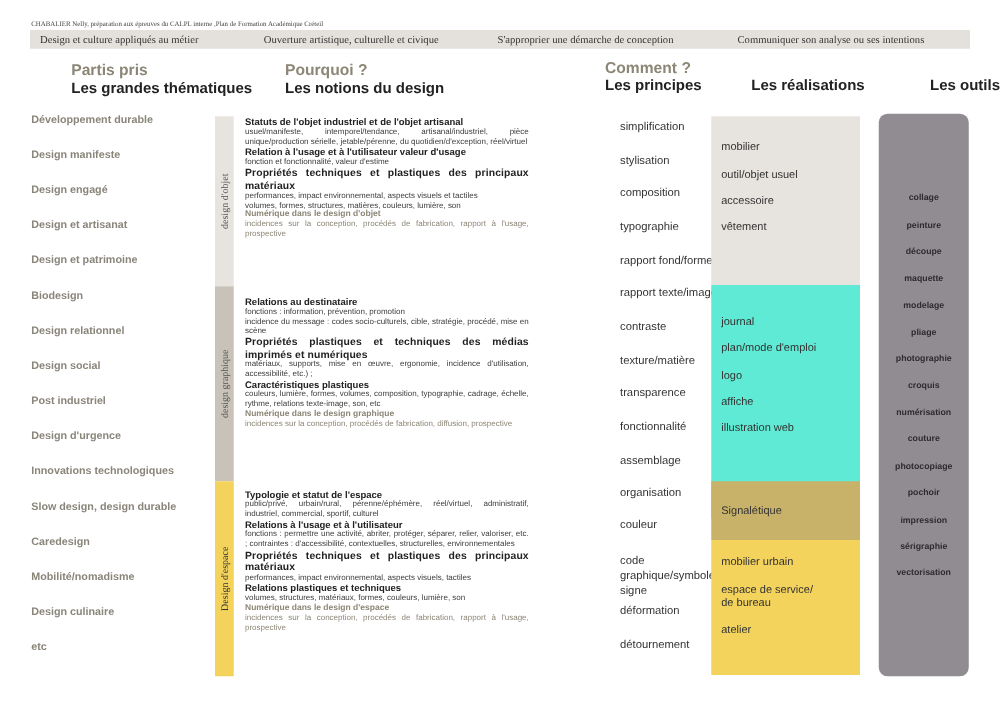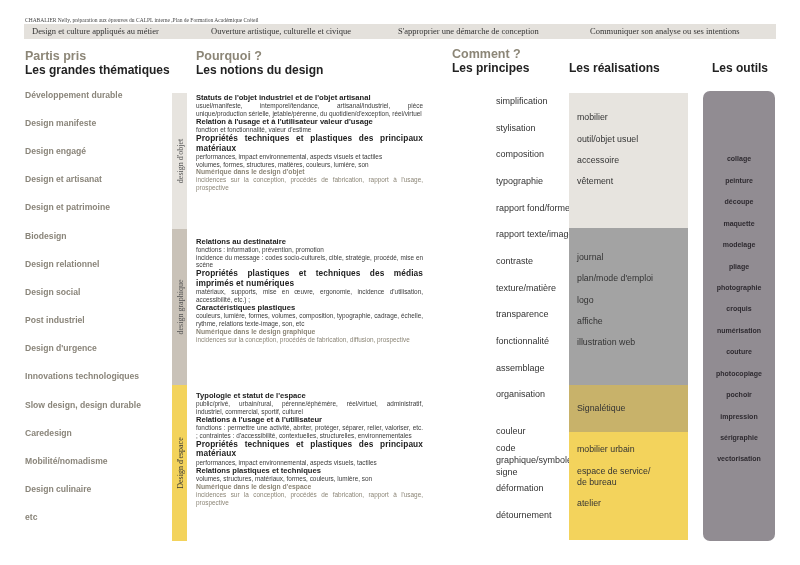--- a/index.html
+++ b/index.html
@@ -3,21 +3,21 @@
 <meta charset="utf-8">
 <style>
   * { margin:0; padding:0; box-sizing:border-box; }
   html, body { width:800px; height:565px; background:#ffffff; overflow:hidden; }
   body { position:relative; font-family:"Liberation Sans", sans-serif; color:#2b2b2b; }
 
   .credit { position:absolute; left:25px; top:17px; font-family:"Liberation Serif", serif; font-size:5.5px; color:#444; }
   .band { position:absolute; left:24px; top:24px; width:752px; height:15px; background:#e4e1dc; }
   .band span { position:absolute; top:2px; font-family:"Liberation Serif", serif; font-size:8.5px; color:#333; white-space:nowrap; }
 
-  .hdr { position:absolute; font-weight:bold; white-space:nowrap; }
+  .hdr { position:absolute; font-weight:bold; white-space:nowrap;margin-left:32px; }
   .hdr .k { color:#8c8677; font-size:12.5px; line-height:14px; display:block; }
   .hdr .t { color:#222; font-size:12px; line-height:14px; display:block; }
 
   .themes { position:absolute; left:25px; top:90px; }
   .theme { position:absolute; left:0; font-size:8.6px; font-weight:bold; color:#8a857a; white-space:nowrap; }
 
   .strip { position:absolute; left:172px; width:15px; }
   .strip .vlabel { position:absolute; left:50%; top:50%; transform:translate(-50%,-50%) rotate(-90deg); font-family:"Liberation Serif", serif; font-size:8px; white-space:nowrap; color:#555; }
 
   .notions { position:absolute; left:196px; width:227px; font-size:6.4px; line-height:7.7px; color:#3b3b3b; text-align:justify; }
@@ -137,33 +137,33 @@
   <div class="principle" style="top:58px">composition</div>
   <div class="principle" style="top:85px">typographie</div>
   <div class="principle" style="top:112px">rapport fond/forme</div>
   <div class="principle" style="top:138px">rapport texte/image</div>
   <div class="principle" style="top:165px">contraste</div>
   <div class="principle" style="top:192px">texture/matière</div>
   <div class="principle" style="top:218px">transparence</div>
   <div class="principle" style="top:245px">fonctionnalité</div>
   <div class="principle" style="top:272px">assemblage</div>
   <div class="principle" style="top:298px">organisation</div>
-  <div class="principle" style="top:335px">couleur</div>
+  <div class="principle" style="top:323px">couleur</div>
   <div class="principle" style="top:352px; white-space:normal; width:110px">code graphique/symbole/ signe</div>
   <div class="principle" style="top:392px">déformation</div>
   <div class="principle" style="top:419px">détournement</div>
 </div>
 
 <div class="real" style="top:93px; height:135px; background:#e7e4df">
   <div class="item" style="top:19px">mobilier</div>
   <div class="item" style="top:41px">outil/objet usuel</div>
   <div class="item" style="top:62px">accessoire</div>
   <div class="item" style="top:83px">vêtement</div>
 </div>
-<div class="real" style="top:228px; height:187px; background:#a3a3a3">
+<div class="real" style="top:228px; height:187px; background:#5eead4">
   <div class="item" style="top:24px">journal</div>
   <div class="item" style="top:45px">plan/mode d'emploi</div>
   <div class="item" style="top:67px">logo</div>
   <div class="item" style="top:88px">affiche</div>
   <div class="item" style="top:109px">illustration web</div>
 </div>
 <div class="real" style="top:385px; height:47px; background:#c8b26a">
   <div class="item" style="top:18px">Signalétique</div>
 </div>
 <div class="real" style="top:432px; height:108px; background:#f3d35c">

